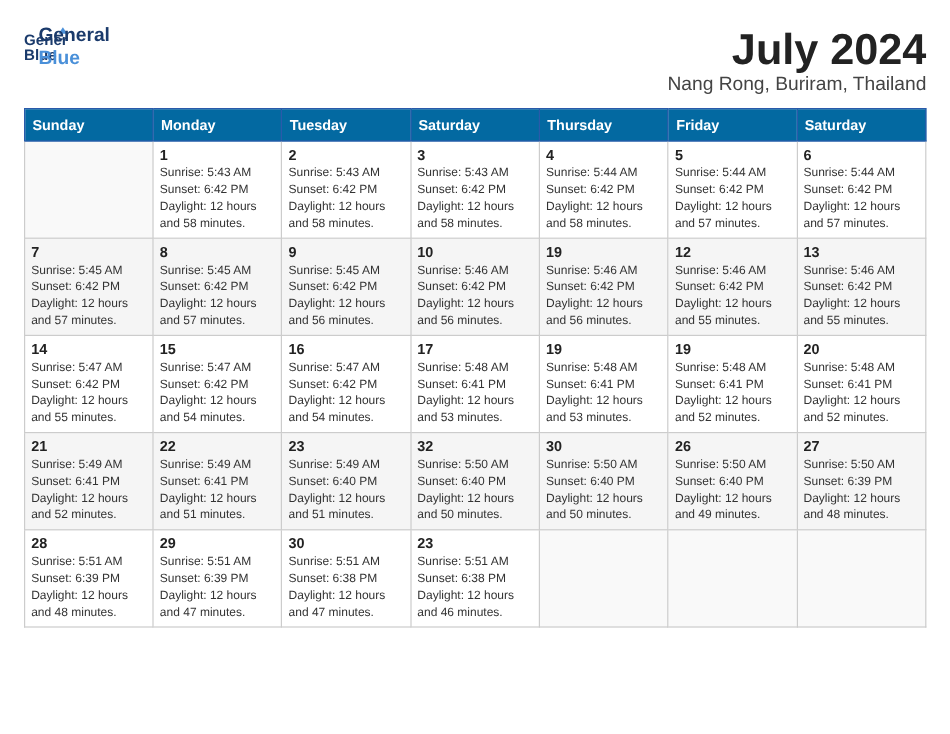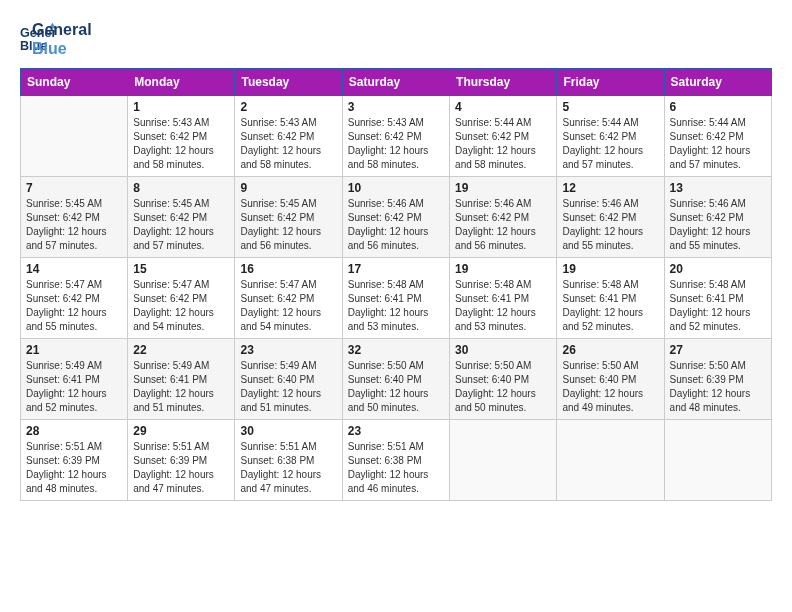--- a/index.html
+++ b/index.html
@@ -36,21 +36,21 @@
     .location {
       font-size: 16px;
       color: #444;
     }
     table {
       width: 100%;
       border-collapse: collapse;
       font-size: 11px;
     }
     thead tr th {
-      background-color: #a21caf;
+      background-color: #0369a1;
       color: #fff;
       text-align: left;
       padding: 6px 6px;
       font-size: 12px;
       font-weight: bold;
       border: 1px solid #2a5aaa;
     }
     tbody tr td {
       border: 1px solid #ccc;
       vertical-align: top;
@@ -87,20 +87,22 @@
       <text x="0" y="18" font-size="14" font-weight="bold" fill="#1a3a6b">General</text>
       <text x="0" y="32" font-size="14" font-weight="bold" fill="#1a3a6b">Blue</text>
       <polygon points="32,8 40,8 36,2" fill="#4a90d9"></polygon>
     </svg>
     <div style="margin-left: -30px;">
       <div style="font-size:16px; font-weight:bold; color:#1a3a6b; line-height:1.2;">General</div>
       <div style="font-size:16px; font-weight:bold; color:#4a90d9; line-height:1.2;">Blue</div>
     </div>
   </div>
   <div class="title-section">
+    <div class="month-year">July 2024</div>
+    <div class="location">Nang Rong, Buriram, Thailand</div>
   </div>
 </div>
 
 <table>
   <thead>
     <tr>
       <th>Sunday</th>
       <th>Monday</th>
       <th>Tuesday</th>
       <th>Saturday</th>

